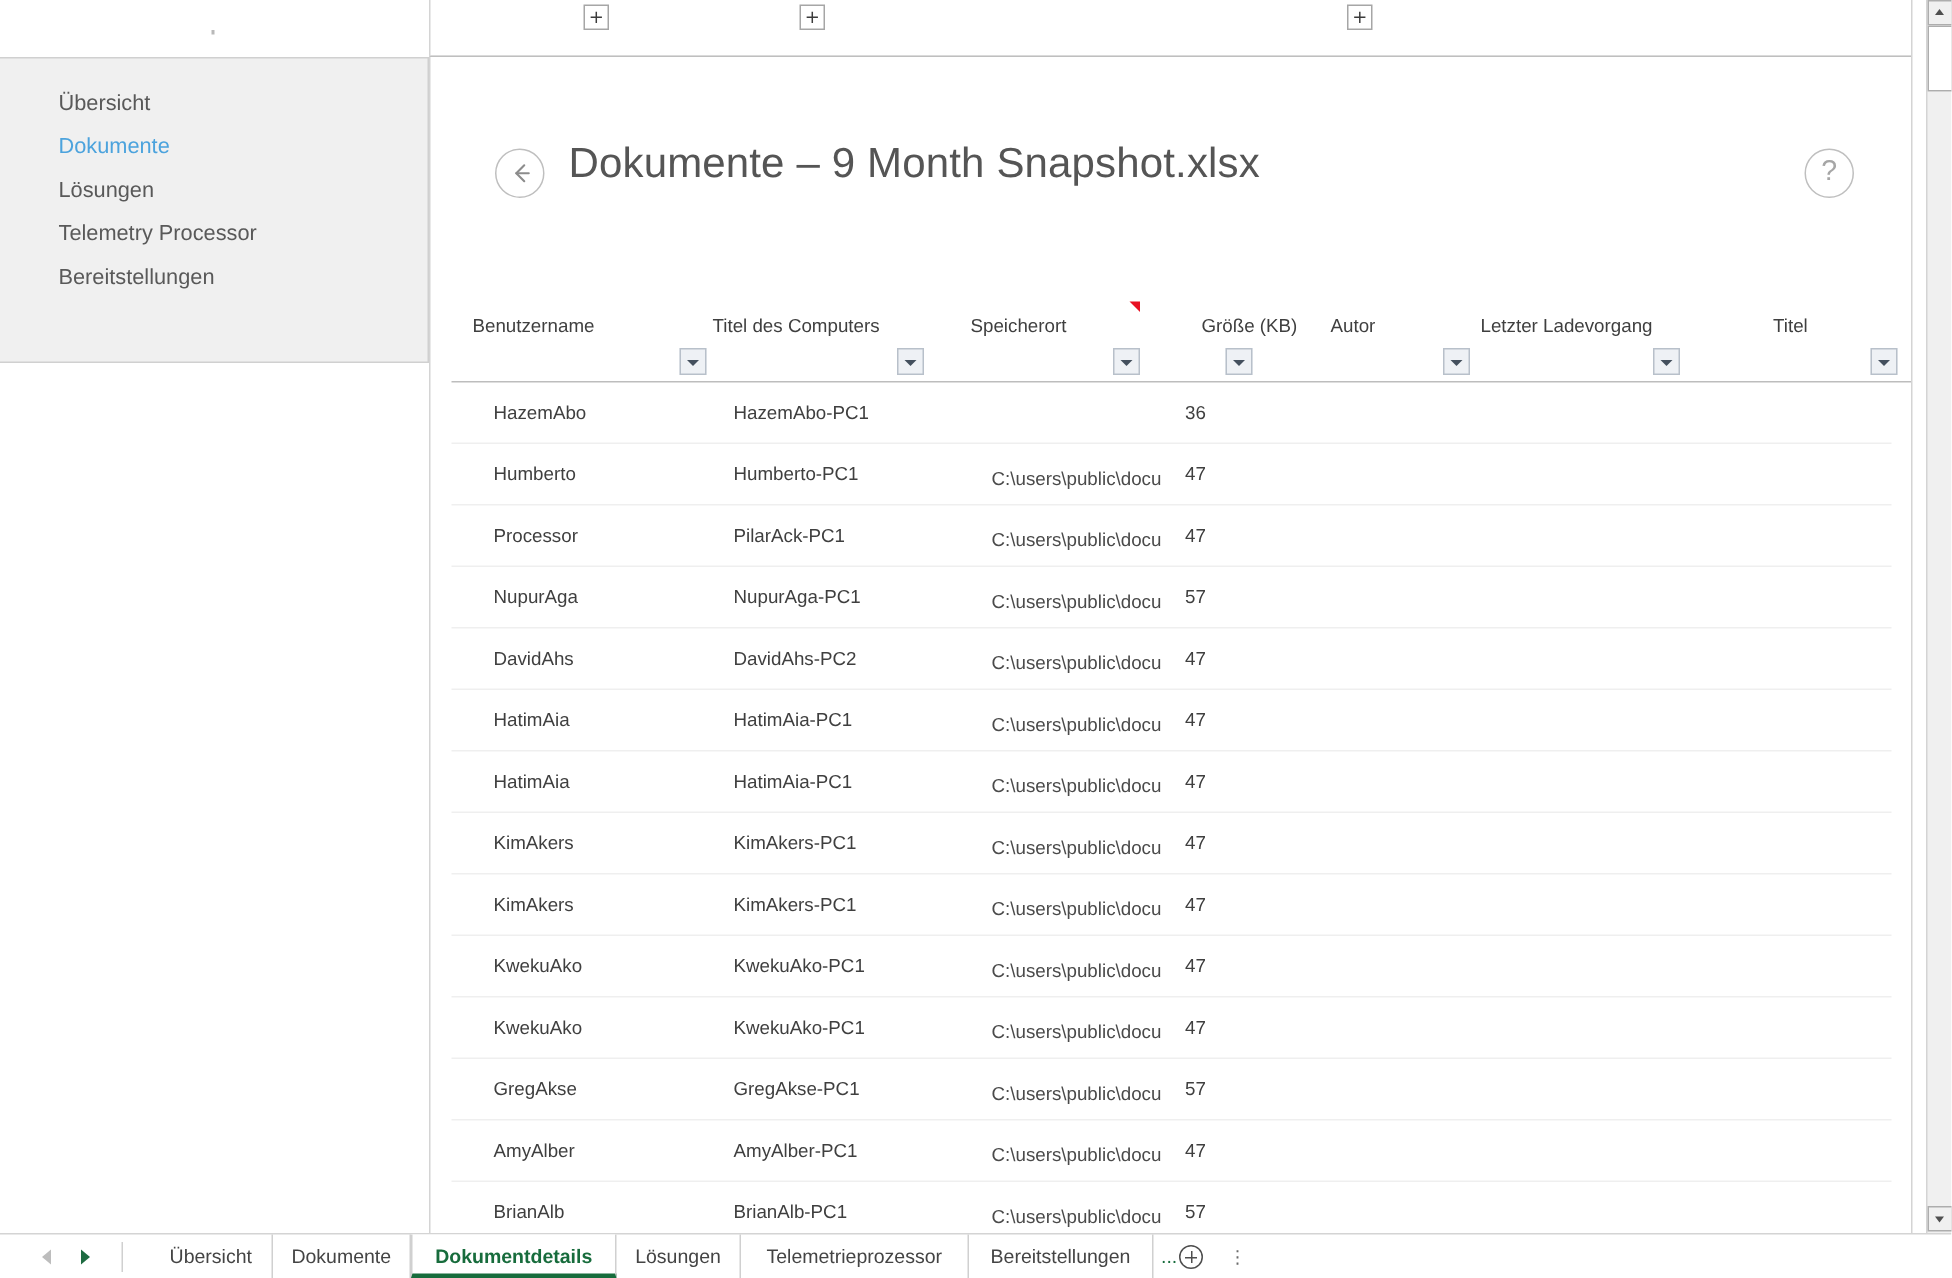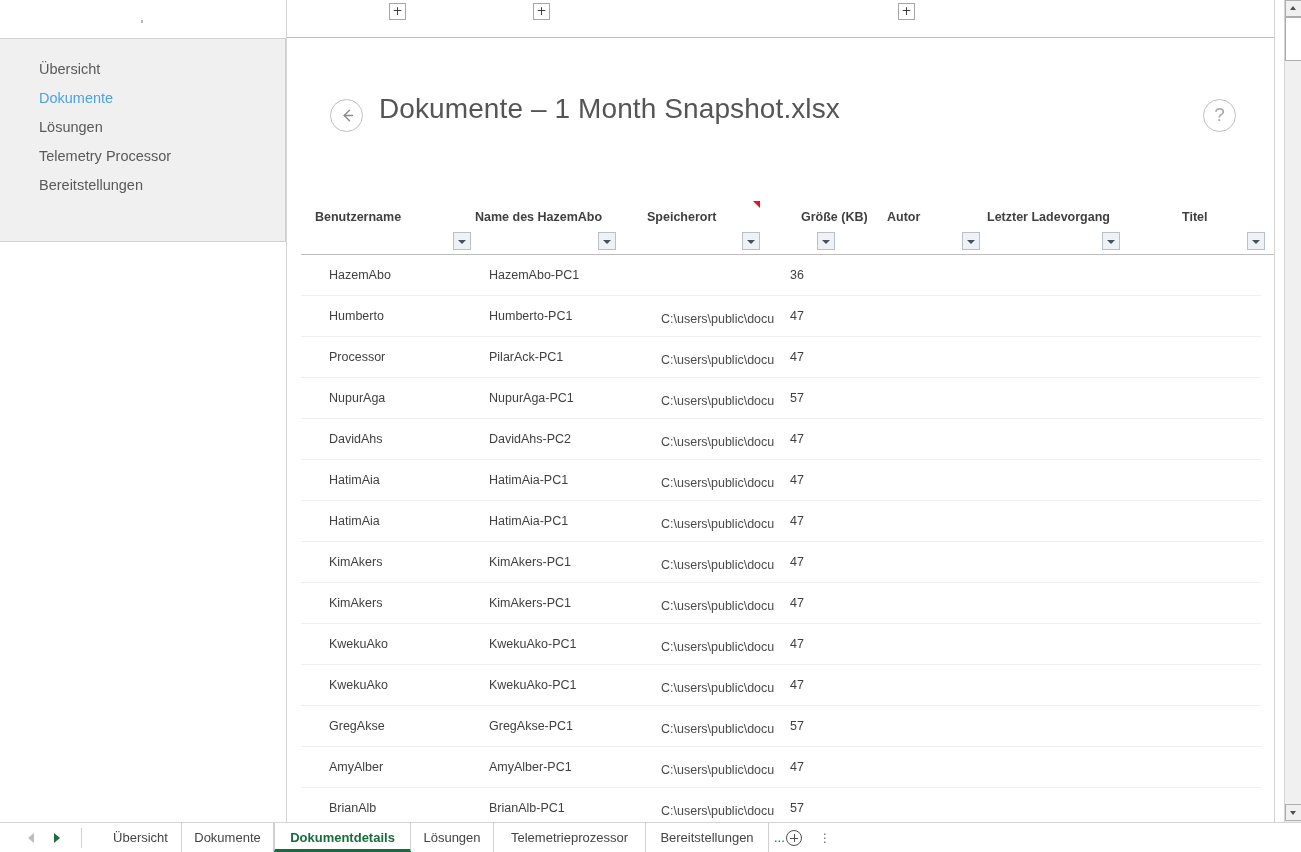--- a/index.html
+++ b/index.html
@@ -168,21 +168,20 @@
   
   #doc-table {
     position: absolute;
     left: 0;
     top: 160px;
     width: 988px;
   }
   #table-head {
     position: relative;
     height: 57px;
-    font-weight: bold;
   }
   .col-title {
     position: absolute;
     top: 12px;
     font-size: 12.5px;
     color: #3f3f3f;
     white-space: nowrap;
     font-family: "Liberation Sans", sans-serif;
   }
   .filter-btn {
@@ -426,29 +425,29 @@
 
 <div id="report">
 
   <div id="report-header">
     <div id="back-button">
       <svg width="31" height="31" viewBox="0 0 31 31" aria-hidden="true">
         <path d="M18.5 10.2 L13.2 15.5 L18.5 20.8" fill="none" stroke="#8c8c8c" stroke-width="1.4" stroke-linecap="round" stroke-linejoin="round"></path>
         <path d="M13.2 15.5 L21.5 15.5" fill="none" stroke="#8c8c8c" stroke-width="1.4" stroke-linecap="round"></path>
       </svg>
     </div>
-    <div id="report-title">Dokumente – 1 Month Snapshot.xlsx</div>
+    <div id="report-title">Dokumente – 9 Month Snapshot.xlsx</div>
     <div id="help-button">?</div>
   </div>
 
   <div id="doc-table">
 
     <div id="table-head">
       <div class="col-title" style="left:28px;">Benutzername</div>
-      <div class="col-title" style="left:188px;">Name des HazemAbo</div>
+      <div class="col-title" style="left:188px;">Titel des Computers</div>
       <div class="col-title" style="left:360px;">Speicherort</div>
       <div class="col-title" style="left:470px;margin-left:44px;">Größe (KB)</div>
       <div class="col-title" style="left:600px;">Autor</div>
       <div class="col-title" style="left:700px;">Letzter Ladevorgang</div>
       <div class="col-title" style="left:895px;">Titel</div>
 
       <div class="comment-flag" style="left:466px; top:3px;"></div>
 
       <div class="filter-btn" style="left:166px;">
           <span class="tri"></span>

